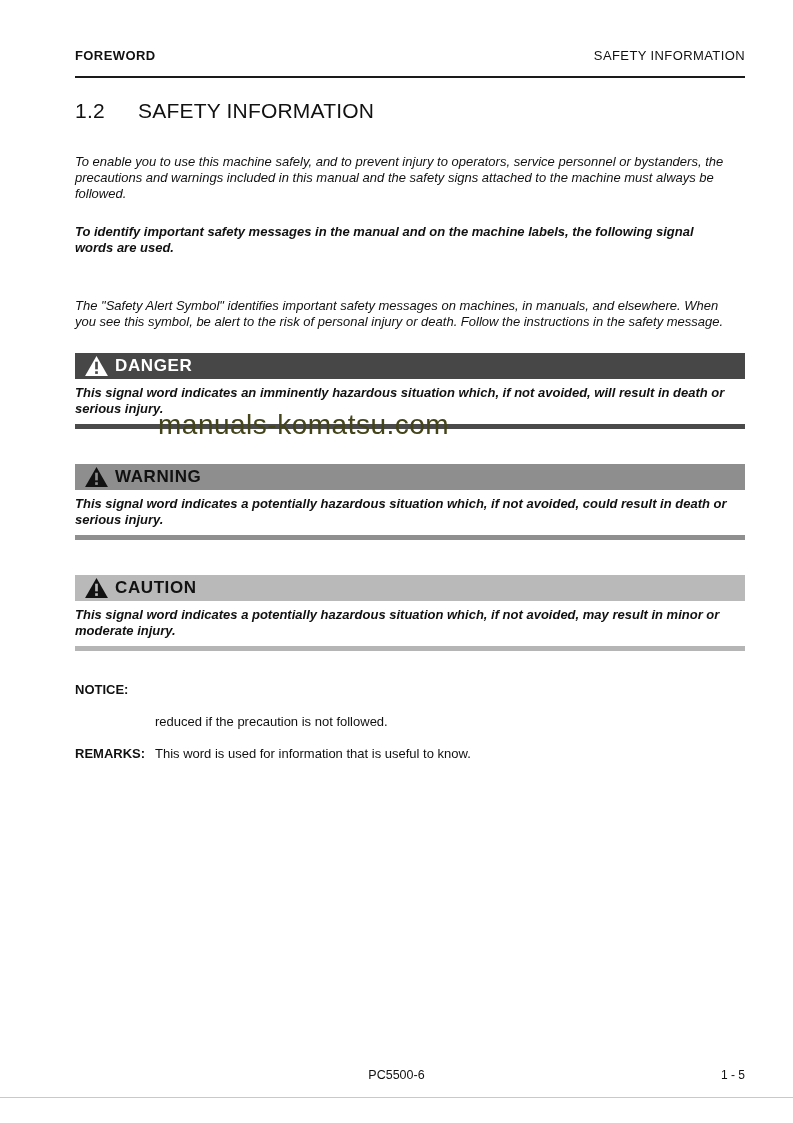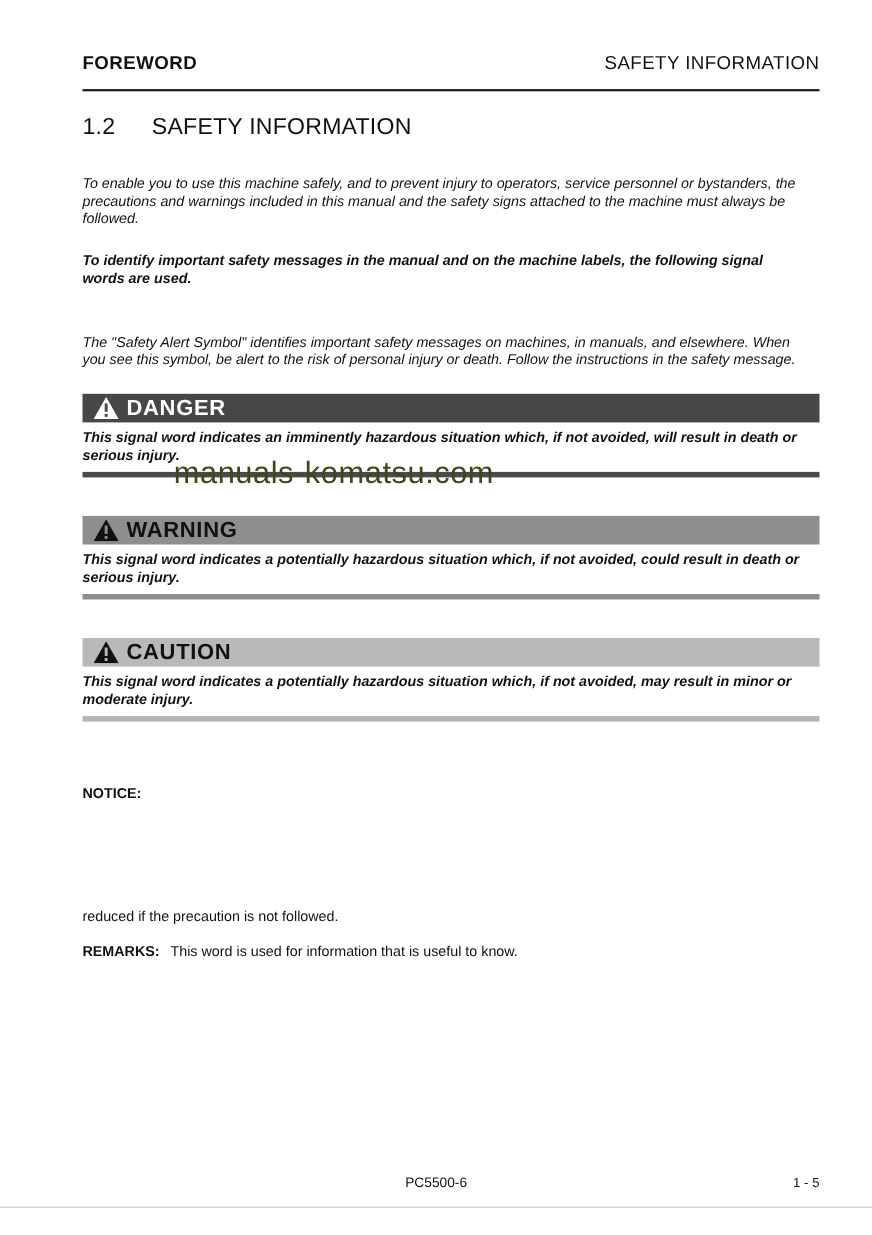--- a/index.html
+++ b/index.html
@@ -10,21 +10,21 @@
     background:#ffffff;
     font-family:"Liberation Sans","DejaVu Sans",sans-serif;
     color:#111111;
     overflow:hidden;
   }
   .content{padding:0 48px 0 75px;}
   
   .doc-header{
     display:flex;justify-content:space-between;align-items:flex-end;
     padding-top:48px;
-    font-size:17px;letter-spacing:0.4px;
+    font-size:13px;letter-spacing:0.4px;
   }
   .doc-header .left{font-weight:bold;}
   .header-rule{margin-top:13px;height:2px;background:#1a1a1a;}
   
   .title{
     margin:21px 0 0 0;
     font-size:21px;font-weight:normal;letter-spacing:0.2px;
     display:flex;
   }
   .title-number{width:63px;flex:0 0 auto;}
@@ -33,21 +33,21 @@
   .para .ln{white-space:nowrap;font-style:italic;}
   .bold{font-weight:bold;}
   .p-intro{margin-top:31px;}
   .p-signal{margin-top:22px;}
   .p-alert{margin-top:42px;}
   
   .banner{
     height:26px;margin-top:23px;
     display:flex;align-items:center;
     padding-left:10px;box-sizing:border-box;
-    font-size:20px;font-weight:bold;letter-spacing:0.6px;
+    font-size:17px;font-weight:bold;letter-spacing:0.6px;
   }
   .banner .tri{width:23px;height:20px;margin-right:7px;flex:0 0 auto;}
   .banner-danger{background:#474747;color:#ffffff;}
   .banner-warning{background:#8e8e8e;color:#111111;margin-top:35px;}
   .banner-caution{background:#b9b9b9;color:#111111;margin-top:35px;}
   .banner-desc{margin-top:6px;font-weight:bold;}
   
   .rule{height:5px;margin-top:7px;position:relative;}
   .rule-danger{background:#4a4a4a;}
   .rule-warning{background:#8f8f8f;}
@@ -57,21 +57,21 @@
     position:absolute;
     left:83px;top:-15px;
     font-size:28px;letter-spacing:0.5px;
     color:#44441a;
     white-space:nowrap;
     z-index:2;
   }
   
   .note-row{display:flex;font-size:13px;line-height:16px;}
   .note-row .note-label{flex:0 0 80px;font-weight:bold;}
-  .row-notice{margin-top:57px;flex-direction:column;}
+  .row-notice{margin-top:31px;}
   .row-remarks{margin-top:16px;}
   
   .footer-model{
     position:absolute;left:0;right:0;top:1068px;
     text-align:center;font-size:12.5px;
   }
   .footer-page{
     position:absolute;right:48px;top:1068px;
     font-size:12px;
   }

